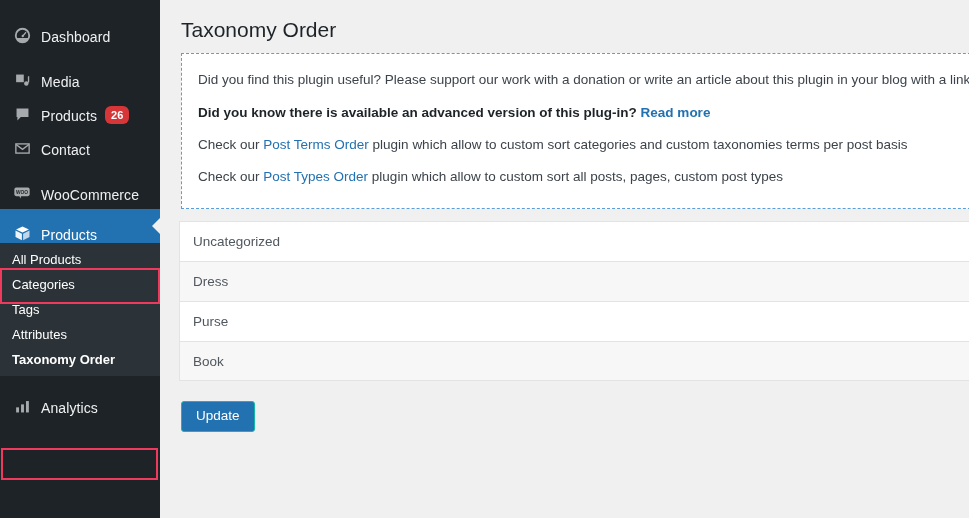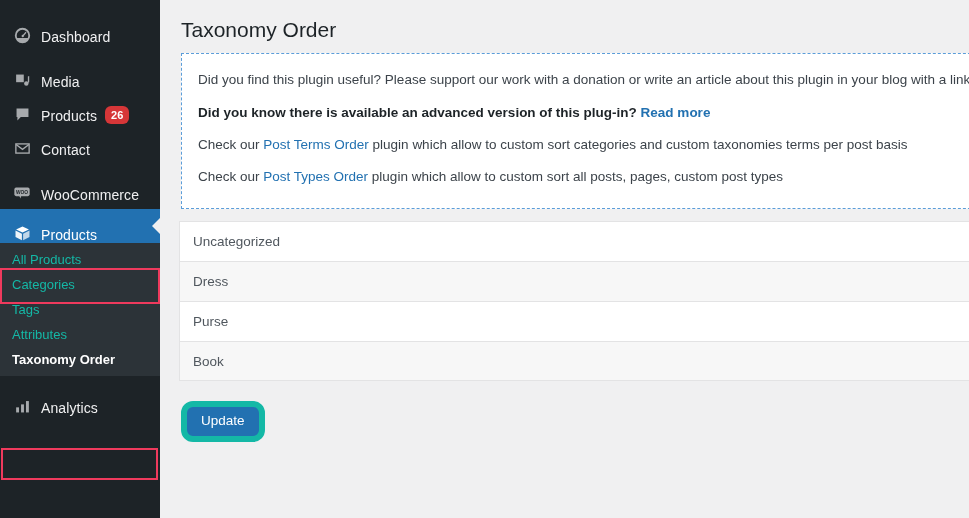--- a/index.html
+++ b/index.html
@@ -70,21 +70,21 @@
     color: #fff;
     font-size: 11px;
     font-weight: 600;
     line-height: 1;
   }
 
   .submenu { background: #2c3338; padding: 4px 0 4px 0; }
   .submenu-item {
     display: block;
     padding: 5px 0 5px 12px;
-    color: #14b8a6;
+    color: #ffffff;
     font-size: 13px;
     cursor: pointer;
     position: relative;
   }
   .submenu-item.current {
     color: #fff;
     font-weight: 700;
   }
 
   
@@ -151,22 +151,22 @@
     color: #50575e;
     cursor: move;
   }
   .sort-row:last-child { border-bottom: 1px solid #e3e3e4; }
   .sort-row.odd  { background: #ffffff; }
   .sort-row.even { background: #f7f7f7; }
 
   .update-wrap { margin-top: 20px; margin-left: 21px; }
   .btn-primary {
     background: #2271b1;
-    border: 6px solid #14b8a6;
-    border-radius: 12px;
+    border: 1px solid #14b8a6;
+    border-radius: 3px;
     color: #fff;
     font-size: 13.5px;
     font-family: "Liberation Sans", sans-serif;
     padding: 7px 14px;
     cursor: pointer;
     line-height: 1.1;
   }
 </style>
 </head>
 <body>

